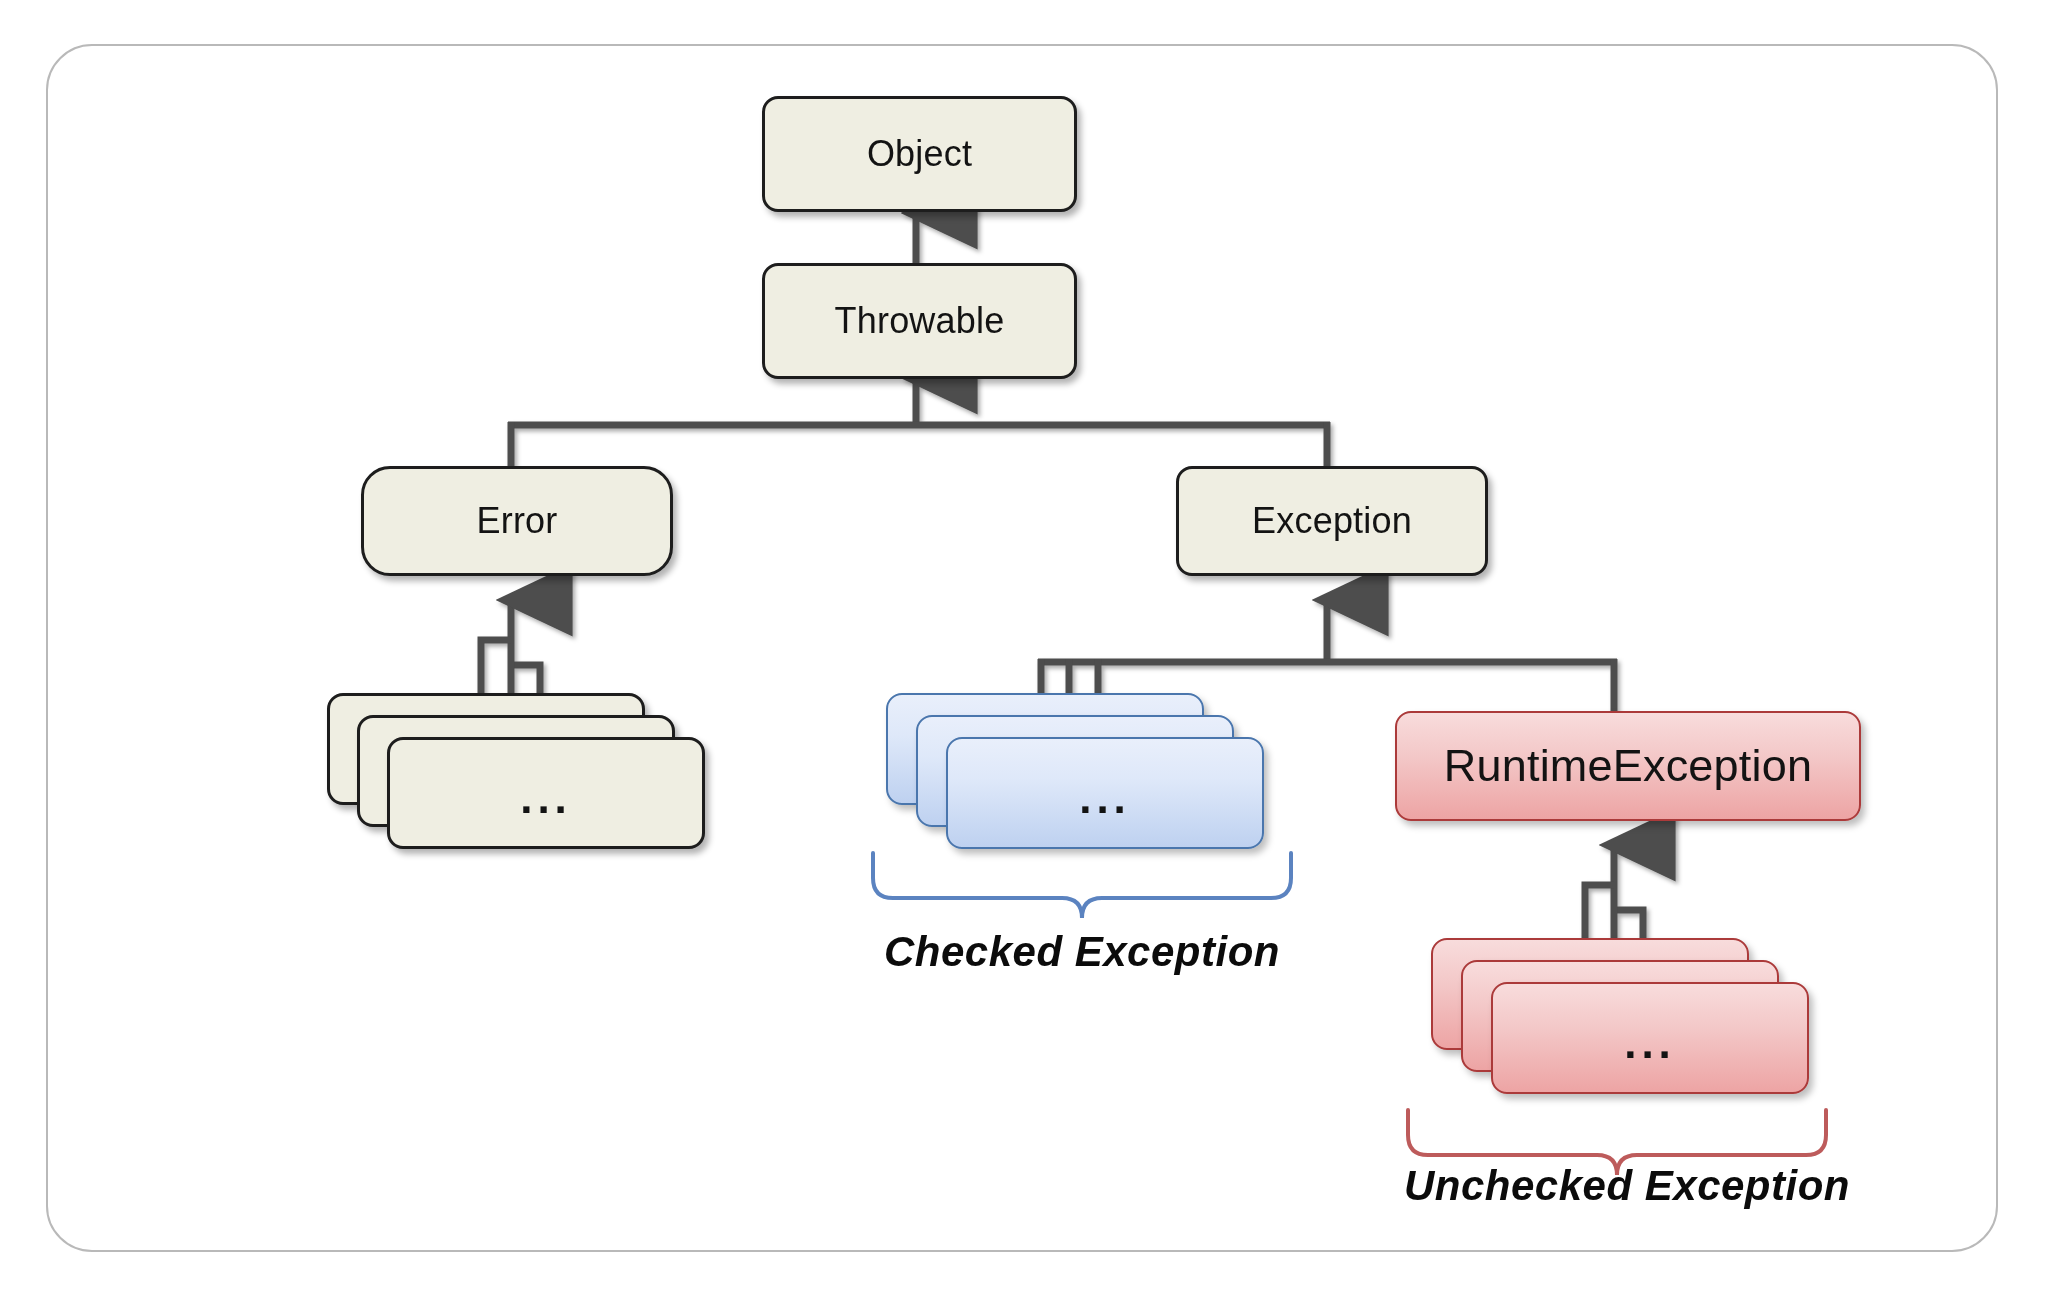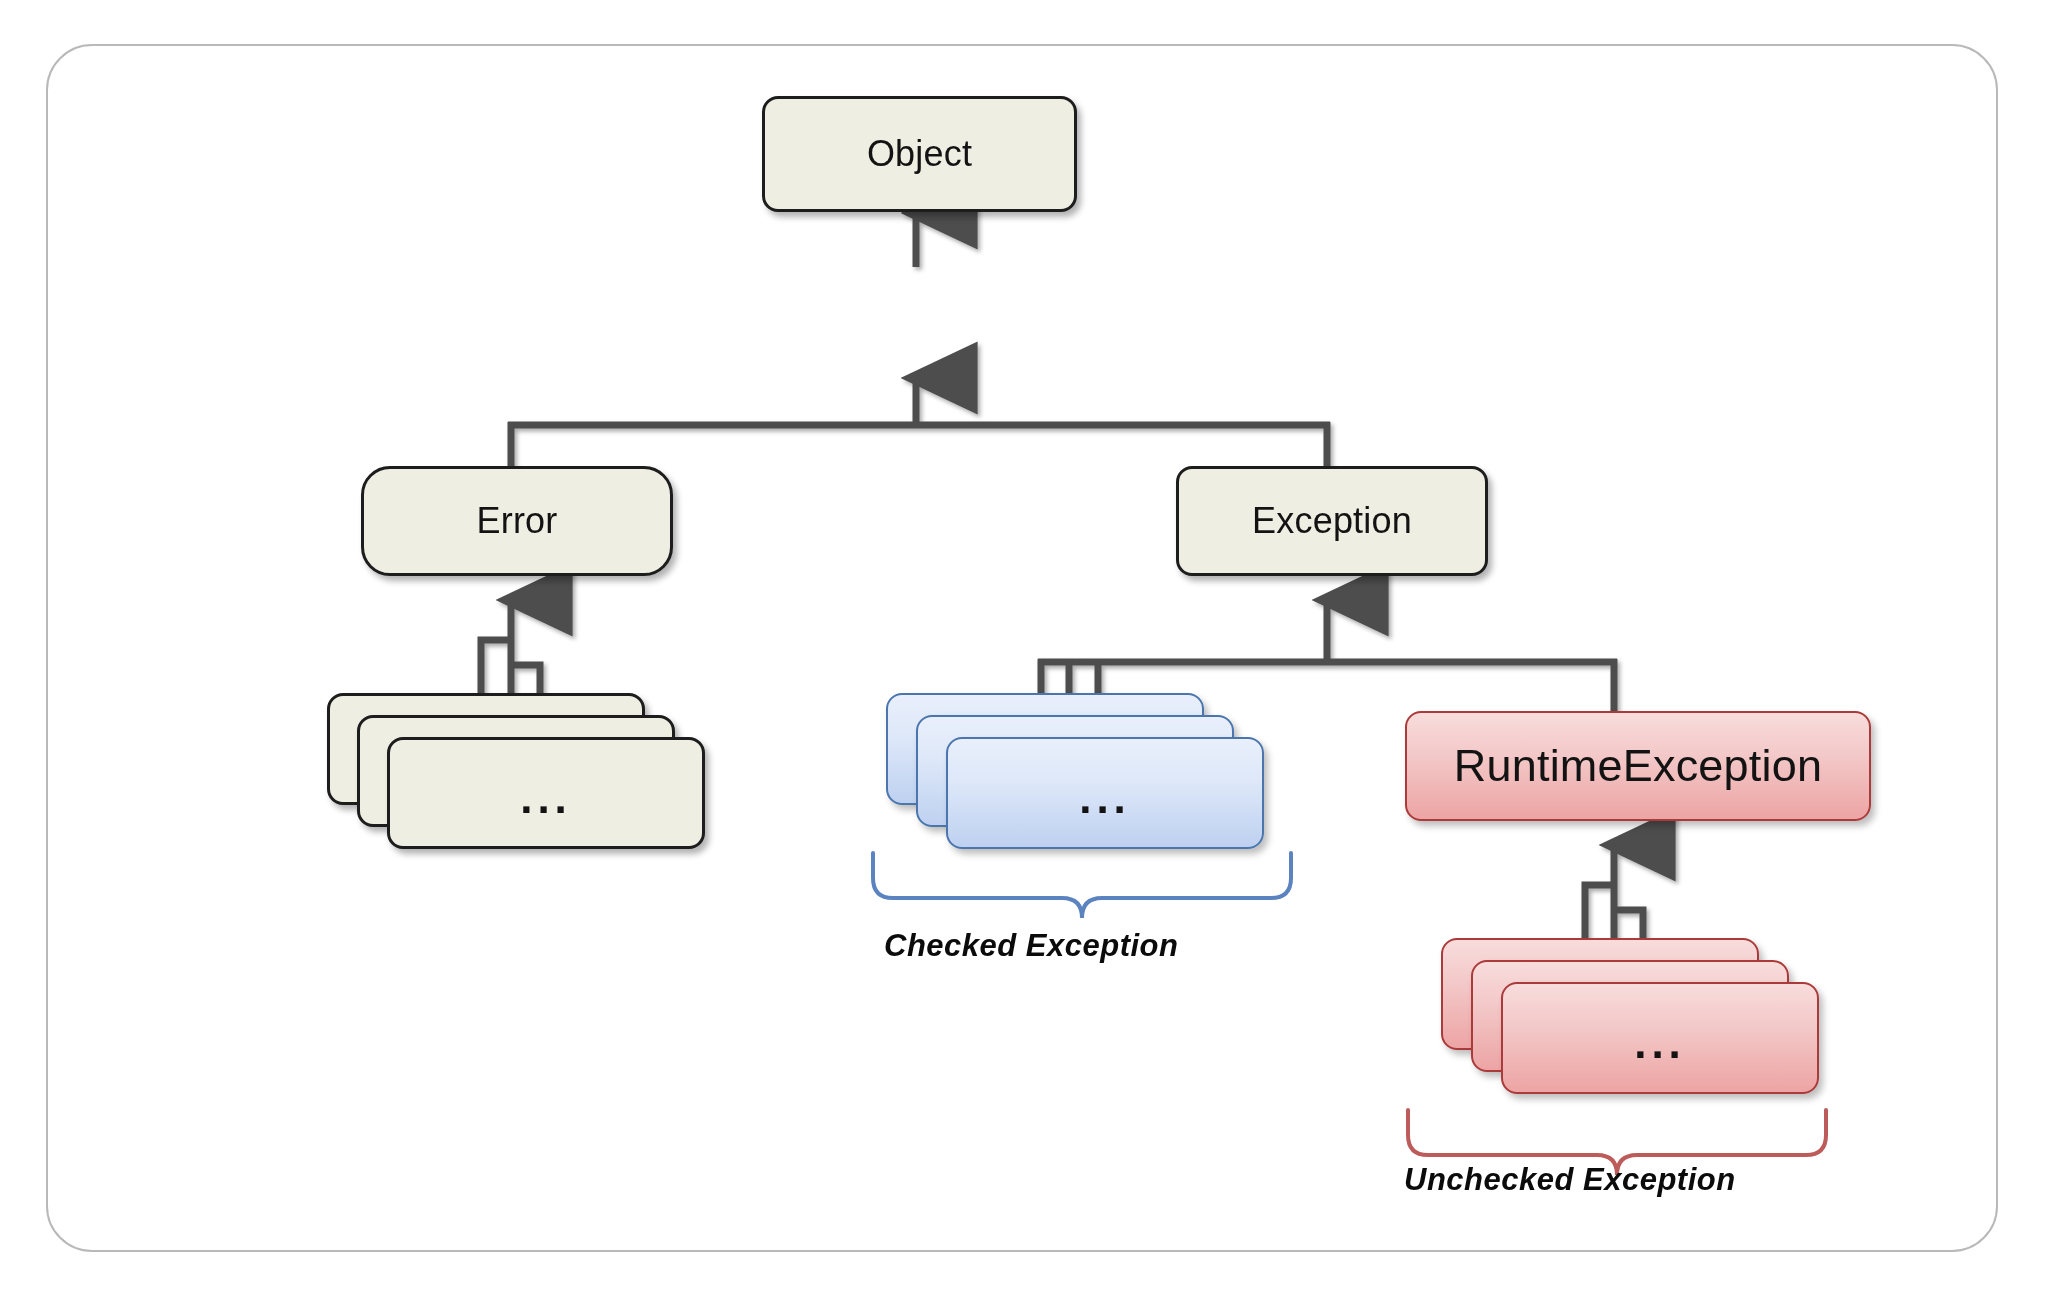--- a/index.html
+++ b/index.html
@@ -58,38 +58,37 @@
   }
   .node-blue {
     background: linear-gradient(180deg, #e9effb 0%, #dee8f9 38%, #bed1f0 100%);
     border: 2px solid #4a76ad;
     box-shadow: 4px 5px 7px rgba(0,0,0,0.26);
   }
   .node-red {
     background: linear-gradient(180deg, #f8dcdc 0%, #f3c7c7 42%, #eda4a4 100%);
     border: 2px solid #ab3a3a;
     box-shadow: 4px 5px 7px rgba(0,0,0,0.26);
-    margin-left: 10px;
   }
   .lbl-main { font-size: 36px; font-weight: 400; }
   .lbl-sub  { font-size: 45px; font-weight: 400; }
   .lbl-dots {
     font-size: 44px;
     font-weight: 700;
     letter-spacing: 5px;
     line-height: 0.35;
     padding-top: 10px;
   }
   
   .stack { position: absolute; }
   .stack .node { position: absolute; }
   
   .brace-caption {
     position: absolute;
-    font-size: 31px;
+    font-size: 42px;
     font-weight: 700;
     font-style: italic;
     color: #0b0b0b;
     white-space: nowrap;
     letter-spacing: 0.5px;
   }
 </style>
 </head>
 <body>
 
@@ -140,20 +139,23 @@
              Q 1082,898 1102,898 L 1271,898 Q 1291,898 1291,878 L 1291,853" fill="none" stroke="#5b83c0" stroke-width="4" stroke-linecap="round"></path>
 
     <path d="M 1408,1110 L 1408,1135 Q 1408,1155 1428,1155 L 1597,1155 Q 1617,1155 1617,1175
              Q 1617,1155 1637,1155 L 1806,1155 Q 1826,1155 1826,1135 L 1826,1110" fill="none" stroke="#bd5b5b" stroke-width="4" stroke-linecap="round"></path>
   </svg>
 
   <div class="node node-beige lbl-main" style="left:762px; top:96px; width:315px; height:116px;">
     <span>Object</span>
   </div>
 
+  <div class="node node-beige lbl-main" style="left:762px; top:263px; width:315px; height:116px;">
+    <span>Throwable</span>
+  </div>
 
   <div class="node node-beige lbl-main" style="left:361px; top:466px; width:312px; height:110px;border-radius:29px;">
     <span>Error</span>
   </div>
 
   <div class="node node-beige lbl-main" style="left:1176px; top:466px; width:312px; height:110px;">
     <span>Exception</span>
   </div>
 
   <div class="stack" style="left:0; top:0; width:2048px; height:1290px;">

